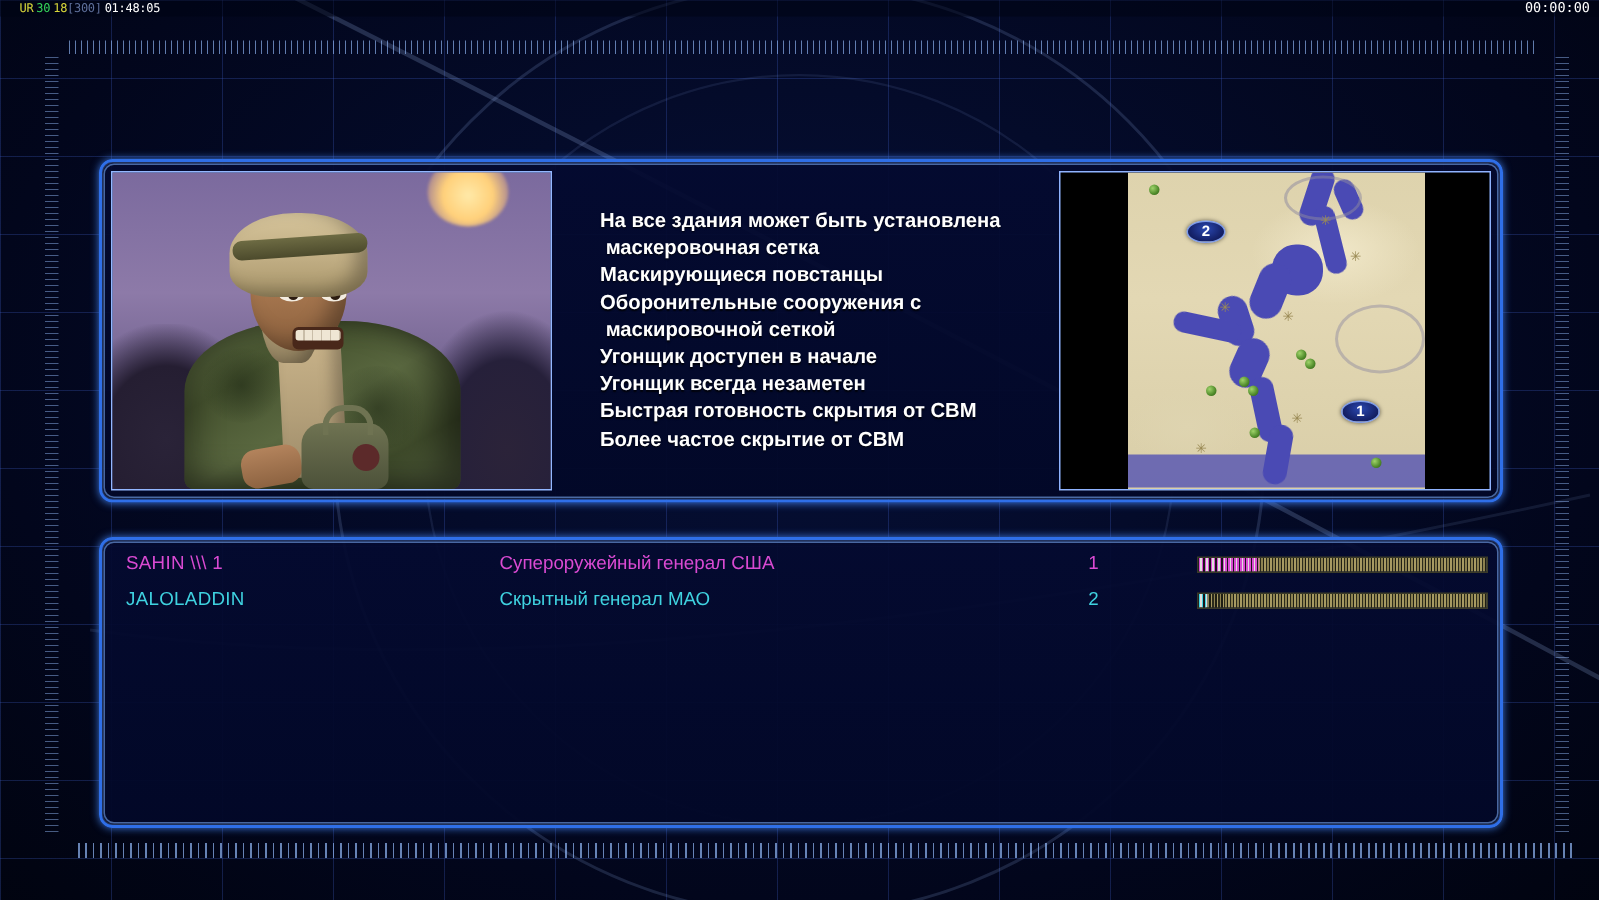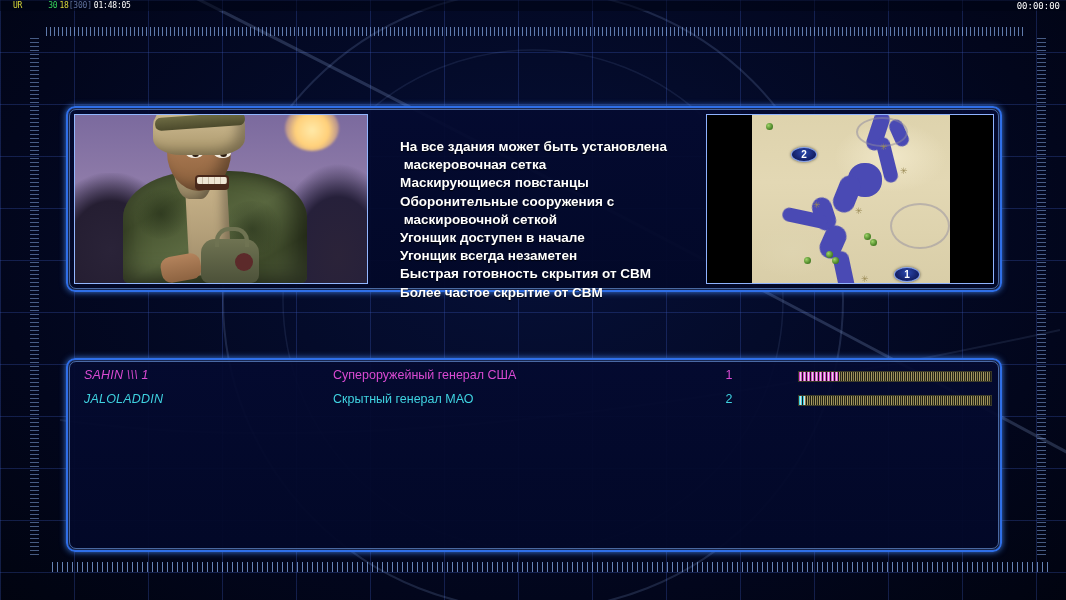--- a/index.html
+++ b/index.html
@@ -29,21 +29,21 @@
   
   .topbar {
     position: absolute; top: 0; left: 0; width: 100%; height: 11px;
     display: flex; align-items: center;
     font-family: "DejaVu Sans Mono", monospace;
     font-size: 8px; letter-spacing: -0.2px;
     z-index: 40;
     background: rgba(0,3,20,0.55);
   }
   .topbar .lbl-ur  { color: #d8d83a; padding-left: 13px; }
-  .topbar .lbl-n1  { color: #34d45a; padding-left: 2px; margin-left: 24px; }
+  .topbar .lbl-n1  { color: #34d45a; padding-left: 2px; }
   .topbar .lbl-n2  { color: #d8d83a; padding-left: 2px; }
   .topbar .lbl-br  { color: #5d6f9a; }
   .topbar .lbl-clk { color: #ffffff; padding-left: 2px; }
   .topbar-right {
     position: absolute; top: 1px; right: 6px;
     font-family: "DejaVu Sans Mono", monospace;
     font-size: 9px; color: #ffffff; z-index: 41;
     letter-spacing: 0px;
   }
 
@@ -109,21 +109,21 @@
     position: relative; z-index: 2;
     margin-left: 26px;
     color: #ffffff;
     font-size: 27px;
     letter-spacing: 0.3px;
     text-shadow: 0 0 4px rgba(120,180,255,0.5);
   }
 
   
   #info-panel {
-    left: 66px; top: 106px; width: 936px; height: 186px;
+    left: 66px; top: 106px; width: 936px; height: 229px;
     padding: 6px;
   }
   .info-inner {
     position: relative; z-index: 2;
     display: flex; height: 100%;
     align-items: stretch;
   }
 
   
   #portrait {
@@ -309,21 +309,21 @@
   .col-name  { left: 16px; }
   .col-army  { left: 265px; }
   .col-team  { left: 649px; }
   .col-prog  { left: 730px; }
 
   .row {
     position: relative; z-index: 2;
     height: 24px; font-size: 12.5px;
   }
   .row .cell { position: absolute; top: 2px; }
-  .row .cell.name { font-weight: normal; letter-spacing: 0.2px; font-style: italic; }
+  .row .cell.name { font-weight: normal; letter-spacing: 0.2px; }
   .row .cell.team { width: 24px; text-align: center; }
 
   .bar {
     position: absolute; top: 5px; left: 730px;
     width: 194px; height: 11px;
     background:
       repeating-linear-gradient(to right,
         #a79a62 0 1px, #2a2a1c 1px 2px, #8d8250 2px 3px, #1e1e14 3px 4px);
     border: 1px solid #3a3a28;
     overflow: hidden;

